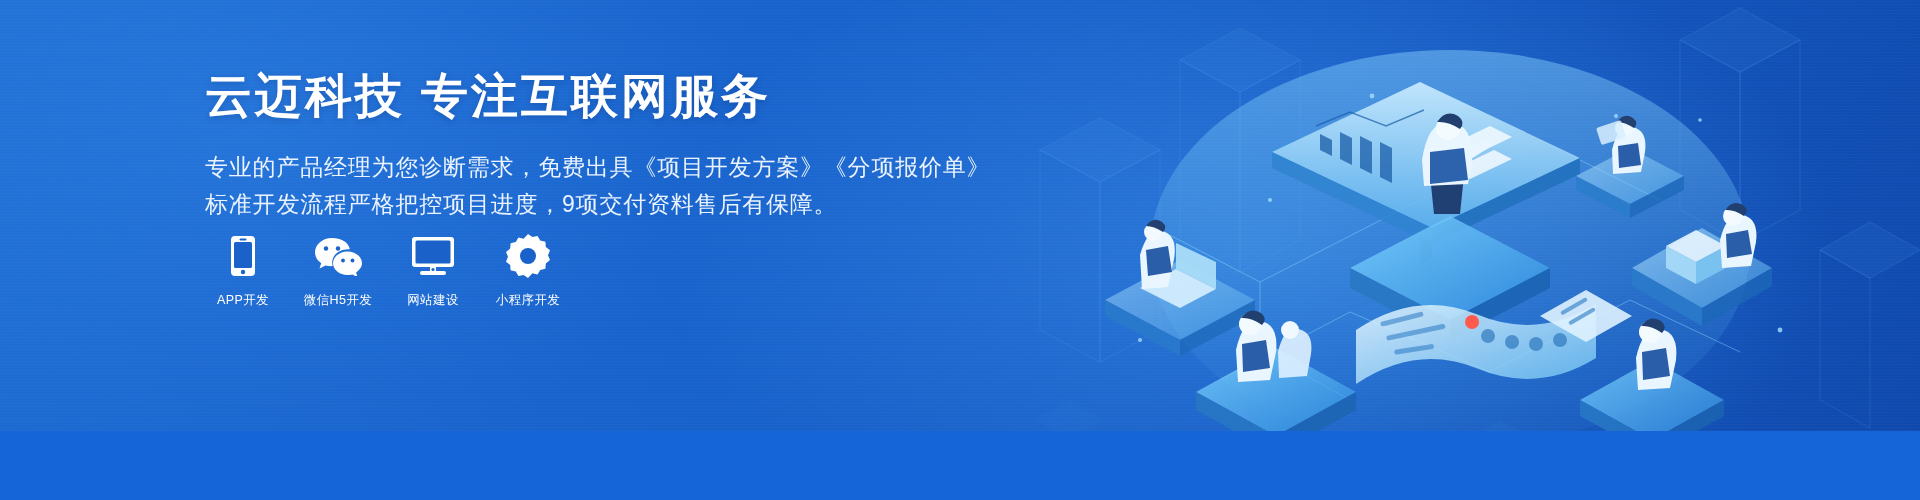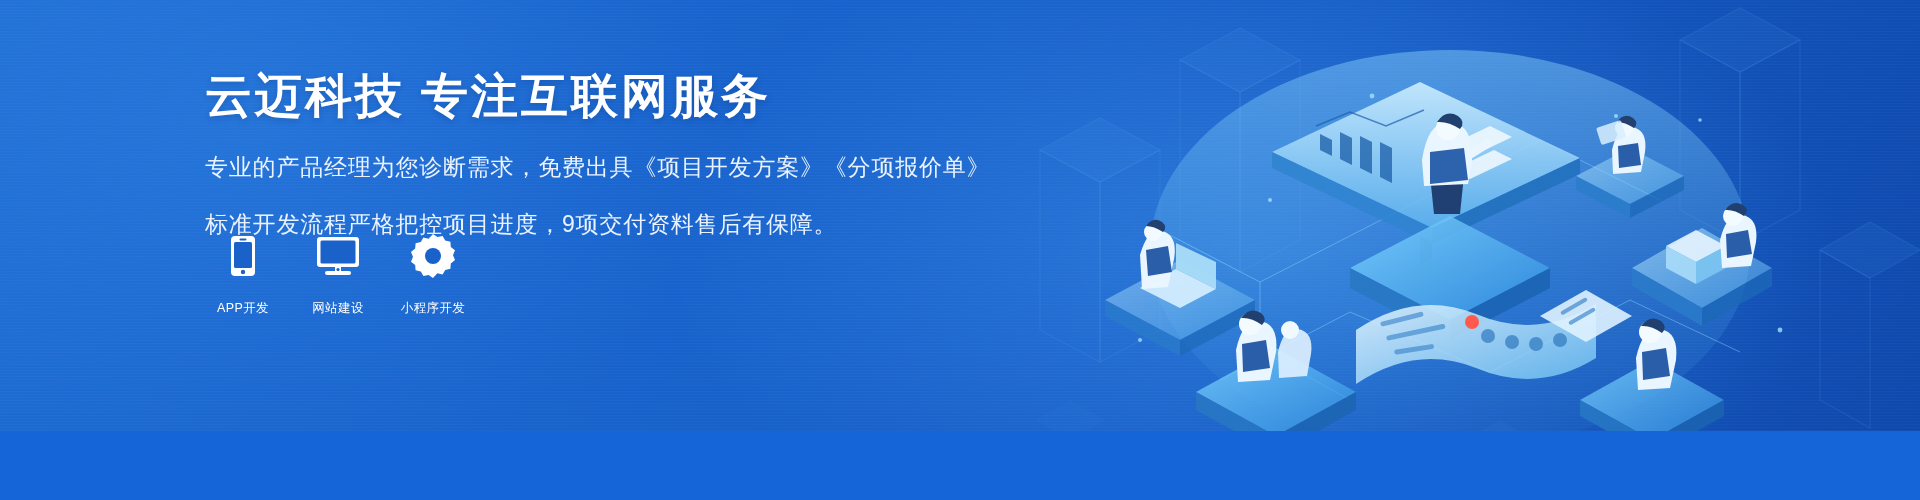--- a/index.html
+++ b/index.html
@@ -44,39 +44,38 @@
     text-shadow:0 2px 6px rgba(0,30,80,0.22);
   }
   .sub {
     margin-top:23px;
     font-size:23px;
     line-height:1.62;
     color:#eaf3ff;
     letter-spacing:0.8px;
     white-space:nowrap;
   }
-  .sub-line + .sub-line { margin-top:20px; }
+  .sub-line + .sub-line { margin-top:0; }
 
   
   .services {
     position:absolute;
     left:207px;
     top:233px;
     display:flex;
     align-items:flex-start;
     gap:23px;
     z-index:6;
   }
   .service {
     width:72px;
     display:flex;
     flex-direction:column;
     align-items:center;
     cursor:pointer;
-    gap:8px;
   }
   .service .glyph {
     height:46px;
     display:flex;
     align-items:center;
     justify-content:center;
   }
   .service .glyph svg { display:block; }
   .service .label {
     margin-top:13px;
@@ -312,20 +311,33 @@
           <rect x="1" y="1" width="24" height="40" rx="4" fill="#ffffff"></rect>
           <rect x="4" y="7" width="18" height="26" rx="1.5" fill="#1a62c9"></rect>
           <rect x="9.5" y="3.5" width="7" height="2" rx="1" fill="#1a62c9"></rect>
           <circle cx="13" cy="37" r="2.2" fill="#1a62c9"></circle>
         </svg>
       </span>
       <span class="label">APP开发</span>
     </div>
 
 
+    <div class="service">
+      <span class="glyph">
+        <svg width="48" height="40" viewBox="0 0 48 40" xmlns="http://www.w3.org/2000/svg">
+          <path d="M18 2 C8.6 2 1 8.4 1 16.3 c0 4.4 2.4 8.3 6.2 10.9 l-1.7 5.4 l6.1 -3.2 c1.7 .5 3.6 .8 5.4 .8 c.6 0 1.2 0 1.8 -.1 c-.4 -1.2 -.6 -2.4 -.6 -3.7 c0 -7.3 7.1 -13.2 15.8 -13.2 c.6 0 1.2 0 1.8 .1 C34.6 6.2 27 2 18 2 z" fill="#ffffff"></path>
+          <circle cx="12" cy="12.5" r="2.2" fill="#1a62c9"></circle>
+          <circle cx="24" cy="12.5" r="2.2" fill="#1a62c9"></circle>
+          <path d="M33.5 15.5 C25.5 15.5 19 20.8 19 27.3 c0 6.5 6.5 11.8 14.5 11.8 c1.7 0 3.3 -.2 4.8 -.7 l5.3 2.8 l-1.5 -4.7 C45.3 34.2 48 30.9 48 27.3 C48 20.8 41.5 15.5 33.5 15.5 z" fill="#ffffff"></path>
+          <circle cx="29" cy="24.5" r="1.9" fill="#1a62c9"></circle>
+          <circle cx="38.5" cy="24.5" r="1.9" fill="#1a62c9"></circle>
+        </svg>
+      </span>
+      <span class="label">微信H5开发</span>
+    </div>
 
     <div class="service">
       <span class="glyph">
         <svg width="44" height="40" viewBox="0 0 44 40" xmlns="http://www.w3.org/2000/svg">
           <rect x="1" y="1" width="42" height="30" rx="3" fill="#ffffff"></rect>
           <rect x="4.5" y="4.5" width="35" height="23" rx="1.5" fill="#1a62c9"></rect>
           <rect x="19" y="31" width="6" height="4" fill="#ffffff"></rect>
           <rect x="9" y="35" width="26" height="4" rx="2" fill="#ffffff"></rect>
           <circle cx="22" cy="33.5" r="1.6" fill="#1a62c9"></circle>
         </svg>

